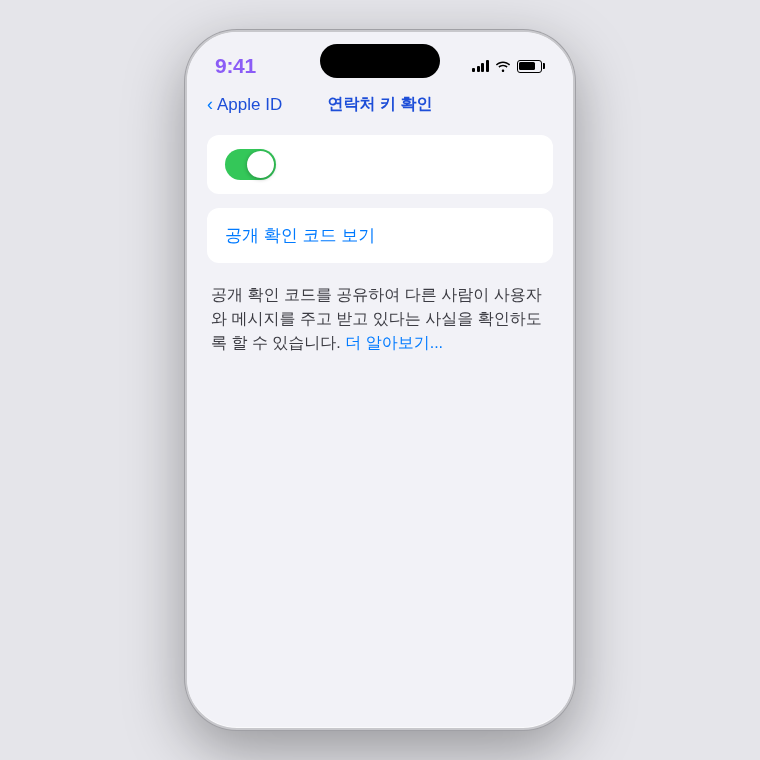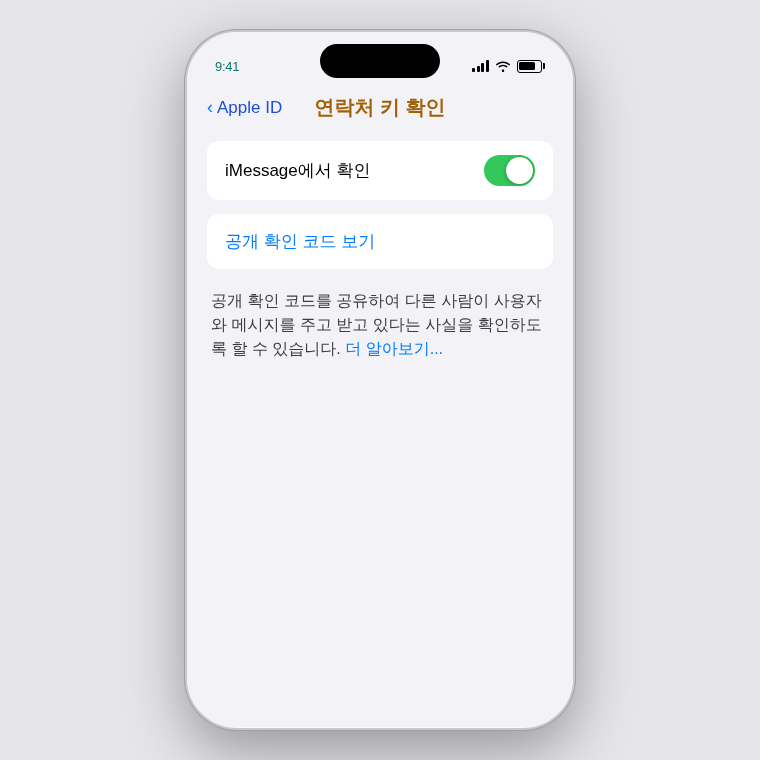--- a/index.html
+++ b/index.html
@@ -33,23 +33,23 @@
       height: 54px;
       display: flex;
       align-items: center;
       justify-content: space-between;
       padding: 14px 28px 0 28px;
       background: #f2f2f7;
       position: relative;
     }
 
     .status-time {
-      font-size: 13px;
-      font-weight: 400;
-      color: #0f766e;
+      font-size: 21px;
+      font-weight: 700;
+      color: #8b5cf6;
       letter-spacing: -0.3px;
     }
 
     
     .dynamic-island {
       position: absolute;
       top: 12px;
       left: 50%;
       transform: translateX(-50%);
       width: 120px;
@@ -151,23 +151,23 @@
       line-height: 1;
       margin-top: -1px;
     }
 
     .back-label {
       font-size: 17px;
       color: #1d4ed8;
     }
 
     .nav-title {
-      font-size: 20px;
+      font-size: 16px;
       font-weight: 600;
-      color: #a16207;
+      color: #1d4ed8;
       text-align: right;
     }
 
     
     .content {
       padding: 8px 20px 20px 20px;
       background: #f2f2f7;
       height: calc(100% - 54px - 62px);
       overflow: hidden;
     }
@@ -286,21 +286,20 @@
     <div class="back-btn">
       <span class="back-chevron">‹</span>
       <span class="back-label">Apple ID</span>
     </div>
     <span class="nav-title">연락처 키 확인</span>
   </div>
 
   <div class="content">
 
     <div class="toggle-card">
-      <span class="toggle-label">iMessage에서 확인</span>
       <div class="toggle-switch">
         <div class="toggle-thumb"></div>
       </div>
     </div>
 
 
     <div class="link-card">
       <span class="link-card-text">공개 확인 코드 보기</span>
     </div>
 

